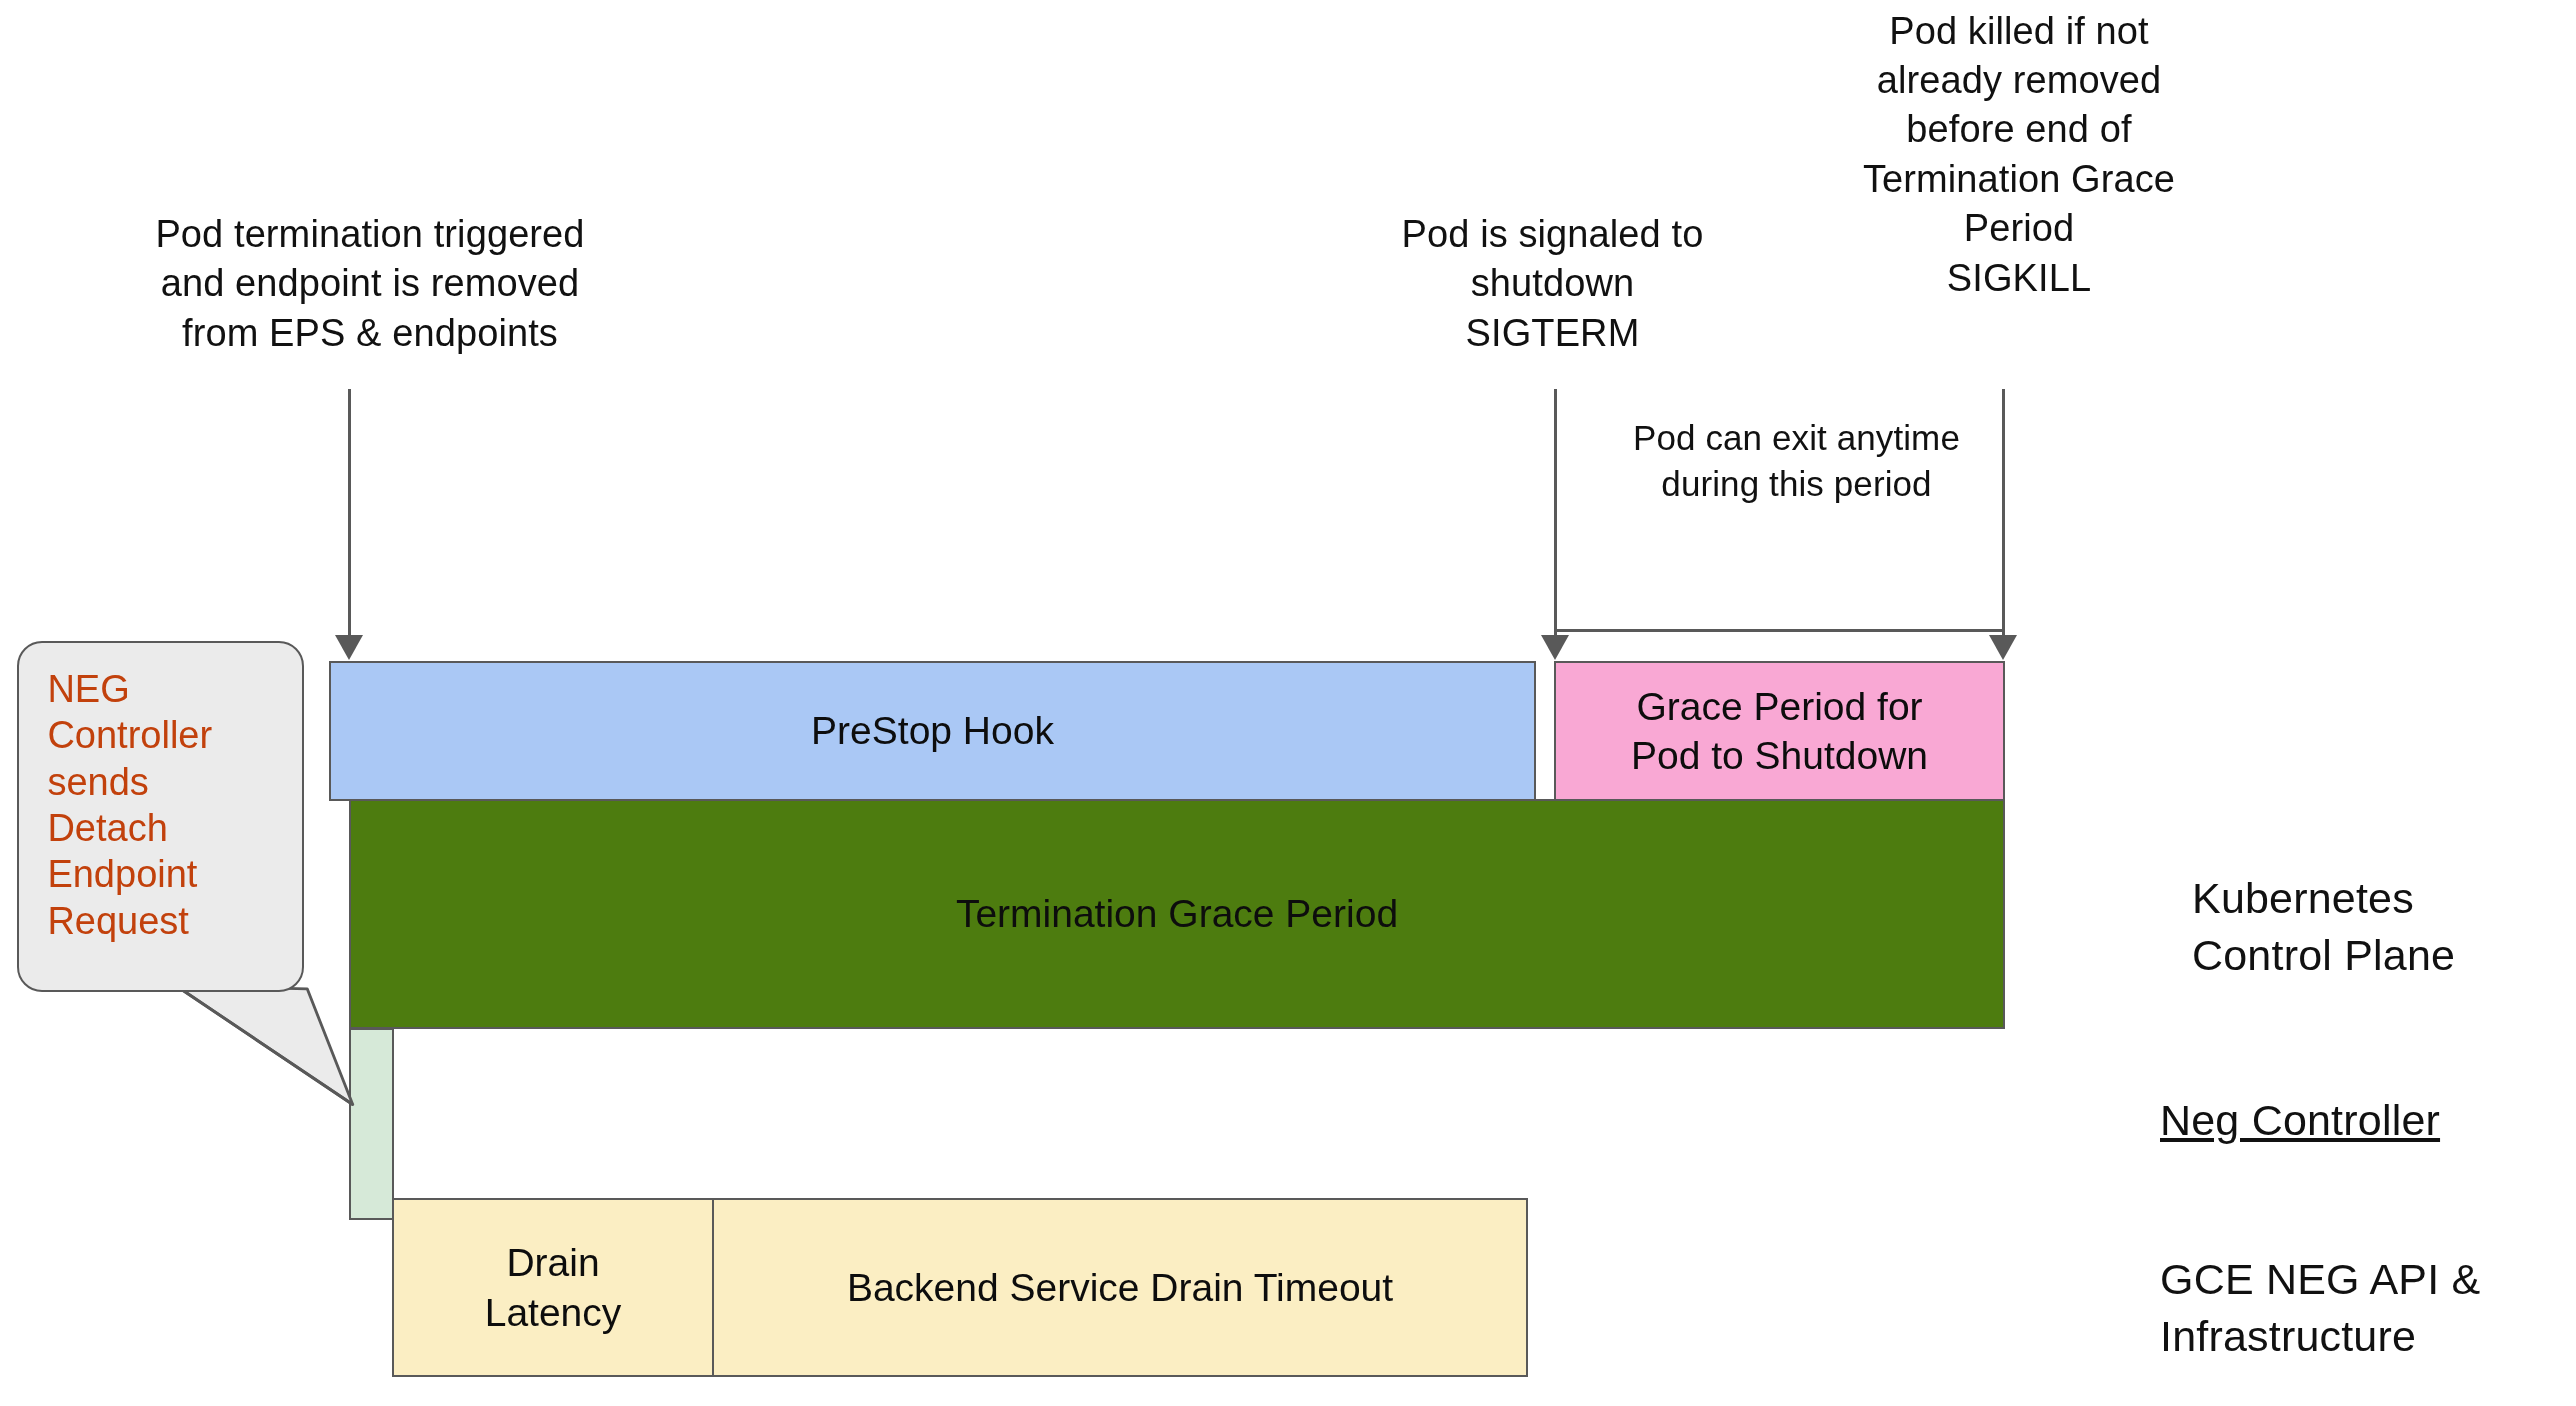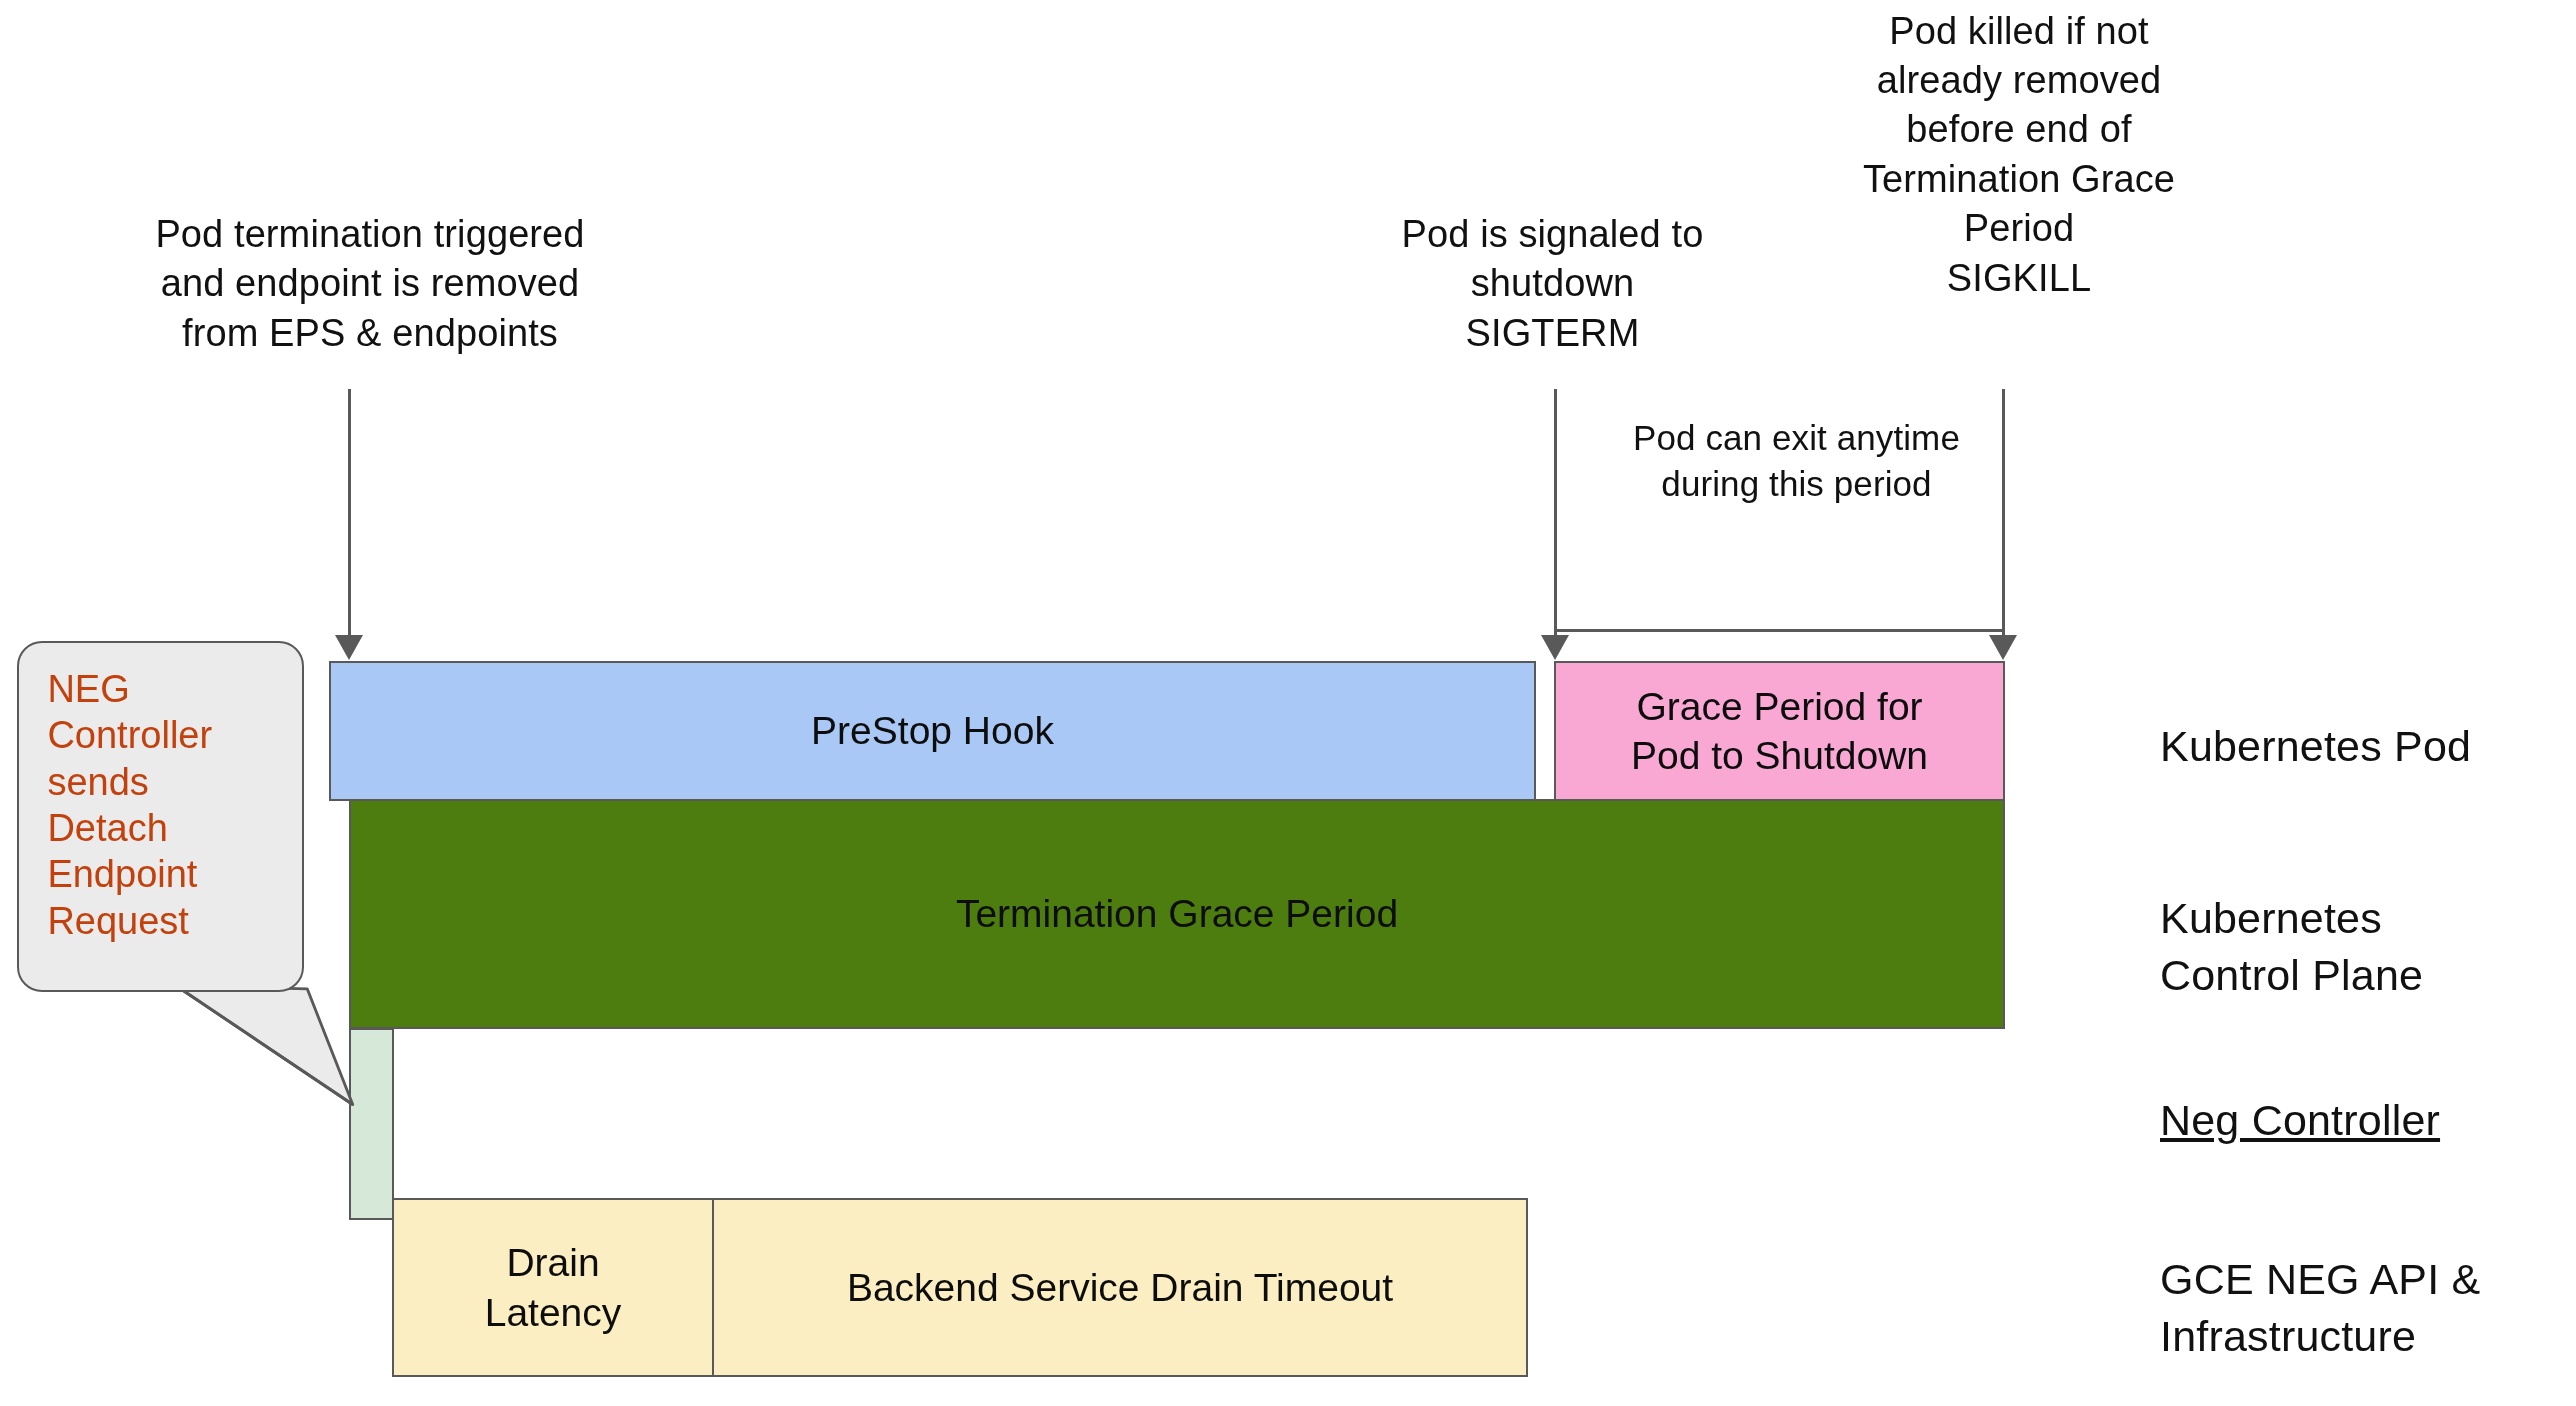--- a/index.html
+++ b/index.html
@@ -30,21 +30,21 @@
   .lane-label{
     position:absolute;
     font-size:43px;
     line-height:1.33;
     color:#111111;
     white-space:pre-line;
     left:2160px;
     letter-spacing:0.2px;
   }
   #lane-pod          { top:718px; }
-  #lane-control-plane{ top:890px; }
+  #lane-control-plane{ top:870px;margin-left:32px; }
   #lane-neg          { top:1092px;text-decoration:underline;}
   #lane-gce          { top:1251px;}
 
   
   .bar{
     position:absolute;
     box-sizing:border-box;
     border:2.8px solid #595959;
     display:flex;align-items:center;justify-content:center;
     text-align:center;
@@ -168,21 +168,20 @@
 
   <div class="bar" id="bar-tgp">Termination Grace Period</div>
 
   <div class="bar" id="bar-neg"></div>
 
   <div class="bar" id="bar-drain-latency">Drain
 Latency</div>
 
   <div class="bar" id="bar-drain-timeout">Backend Service Drain Timeout</div>
 
-  <div class="lane-label" id="lane-pod">Kubernetes Pod</div>
 
   <div class="lane-label" id="lane-control-plane">Kubernetes
 Control Plane</div>
 
   <div class="lane-label" id="lane-neg">Neg Controller</div>
 
   <div class="lane-label" id="lane-gce">GCE NEG API &amp;
 Infrastructure</div>
 
 </div>

